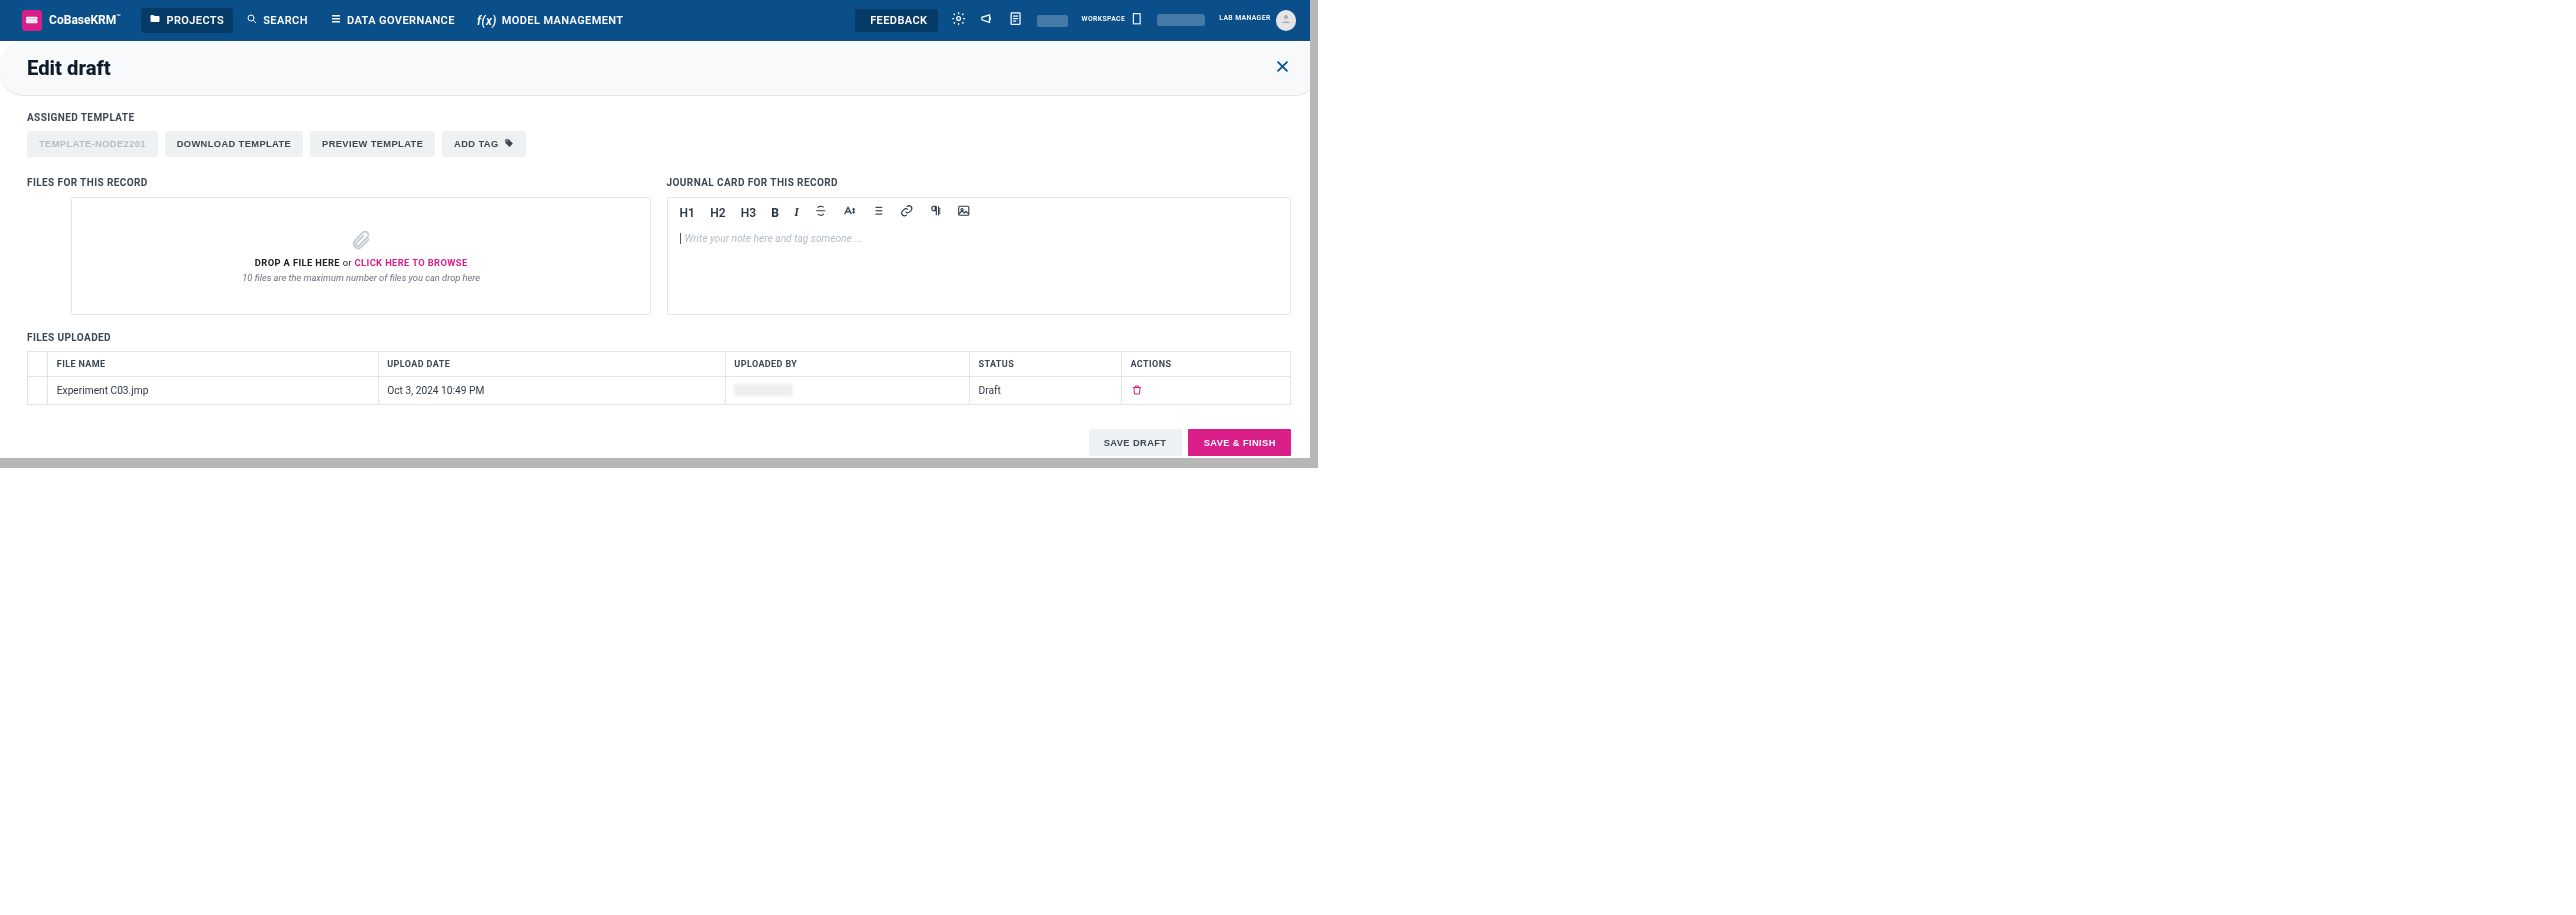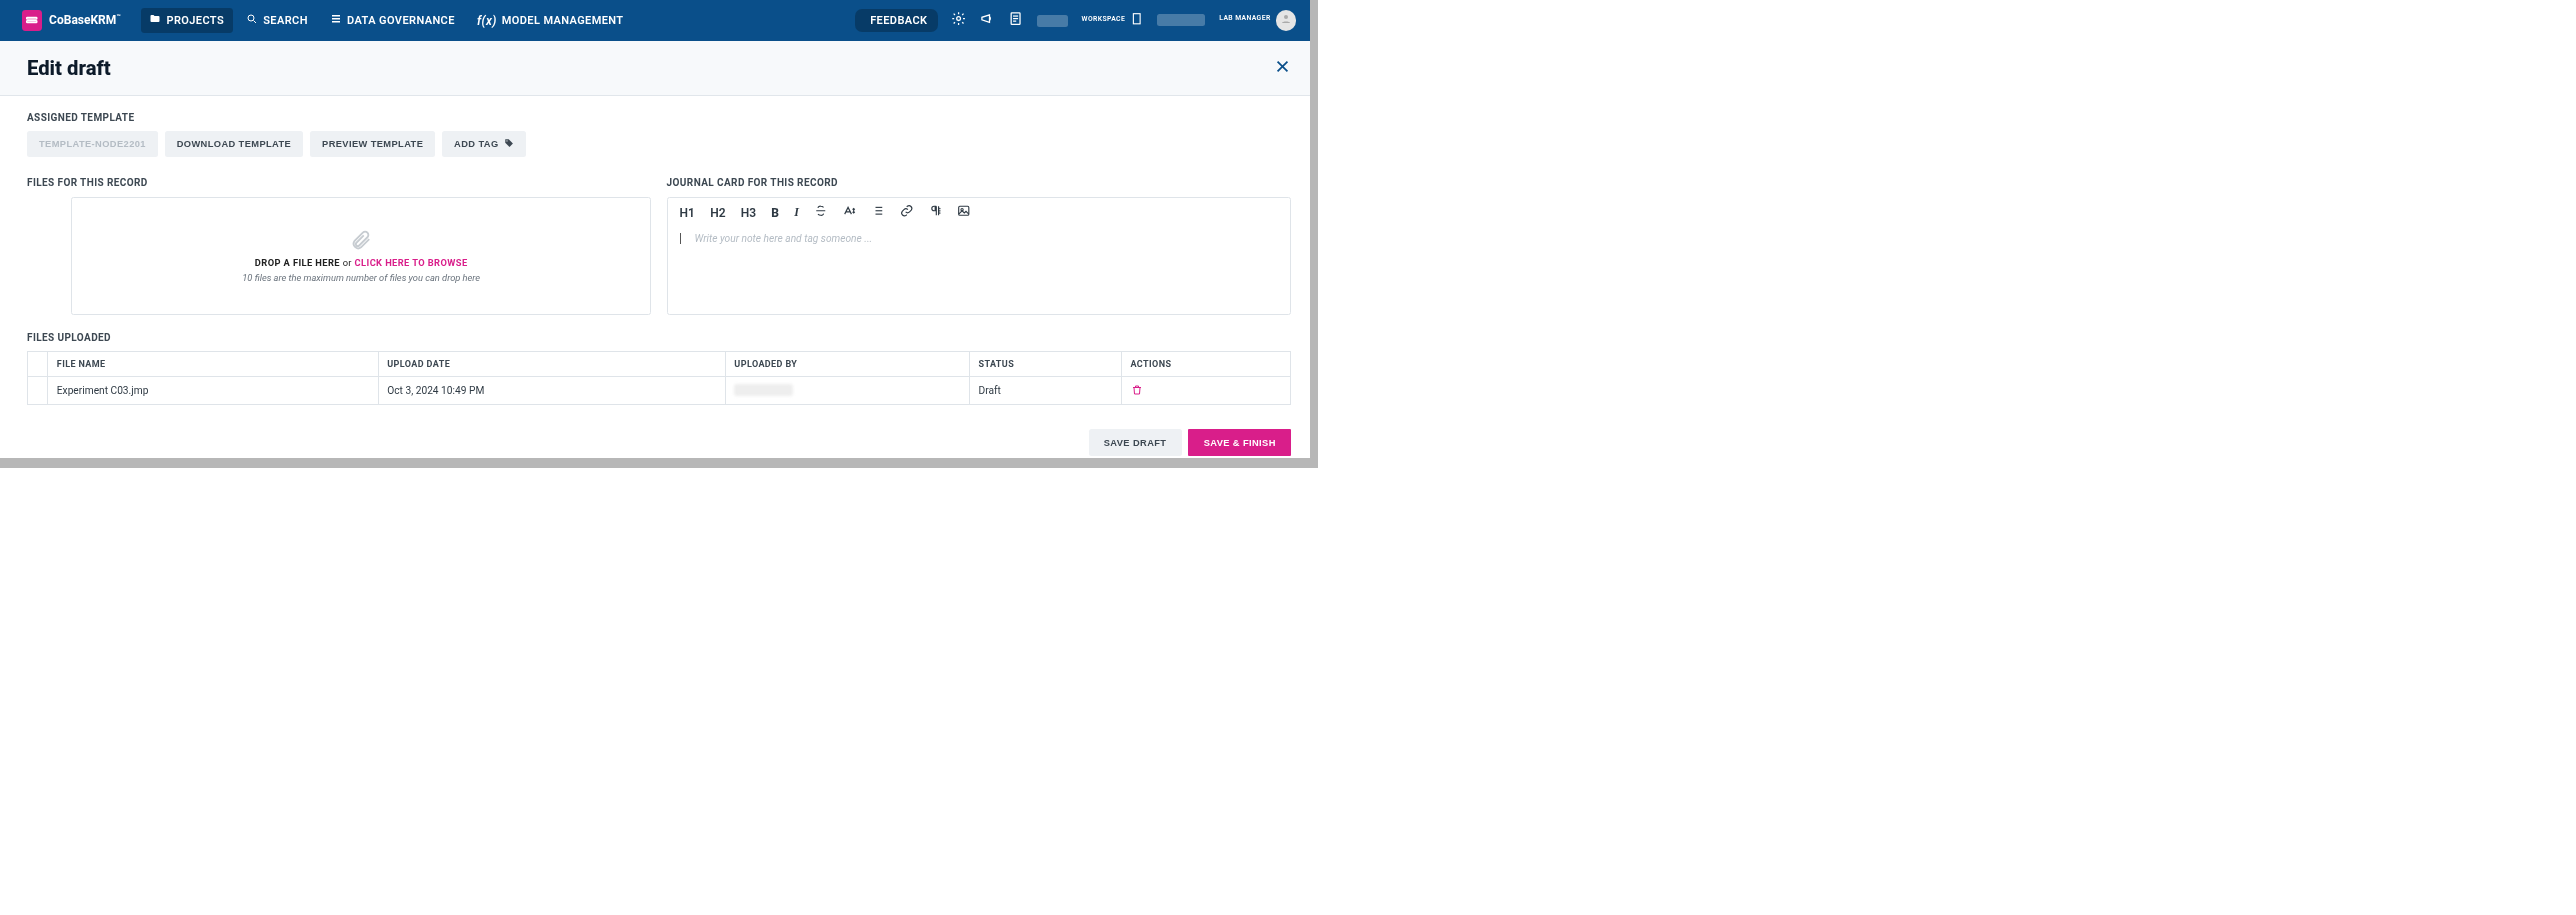--- a/index.html
+++ b/index.html
@@ -60,21 +60,21 @@
     display: flex;
     align-items: center;
     gap: 13.5px;
   }
   .feedback-btn {
     display: flex;
     align-items: center;
     gap: 5.1px;
     background: rgba(0,0,0,0.25);
     padding: 5.1px 10.2px;
-    border-radius: 7px;
+    border-radius: 2px;
     cursor: pointer;
     letter-spacing: 0.4px;
   }
   .nav-icon-btn { cursor: pointer; display:flex; align-items:center; }
   .nav-icon-btn svg { width: 15.2px; height: 15.2px; }
 
   .workspace-block {
     display: flex;
     align-items: center;
     gap: 5.1px;
@@ -99,20 +99,21 @@
   .avatar svg { width: 12px; height: 12px; fill: #aaa; }
 
   
   .page-header {
     background: #f7f9fb;
     border-bottom: 0.8px solid #e1e6eb;
     padding: 15.2px 27px;
     display: flex;
     align-items: center;
     justify-content: space-between;
+    border-radius: 23px;
   }
   .page-title {
     font-size: 20.3px;
     font-weight: 800;
     color: #0d1b2a;
   }
   .close-btn { cursor: pointer; color:#0a4f8a; }
   .close-btn svg { width: 17px; height: 17px; }
 
   
@@ -197,21 +198,21 @@
   .editor-toolbar svg { width: 13.5px; height: 13.5px; }
   .editor-area {
     flex: 1;
     padding: 1.7px 12px;
   }
   .editor-placeholder {
     color: #b4bcc4;
     font-size: 10.2px;
     font-style: italic;
     border-left: 0.8px solid #555;
-    padding-left: 14px;
+    padding-left: 4px;
   }
 
   
   .files-uploaded { margin-top: 17px; }
   .file-table {
     width: 100%;
     border-collapse: collapse;
     border: 0.8px solid #dfe4e9;
     font-size: 10.2px;
   }

